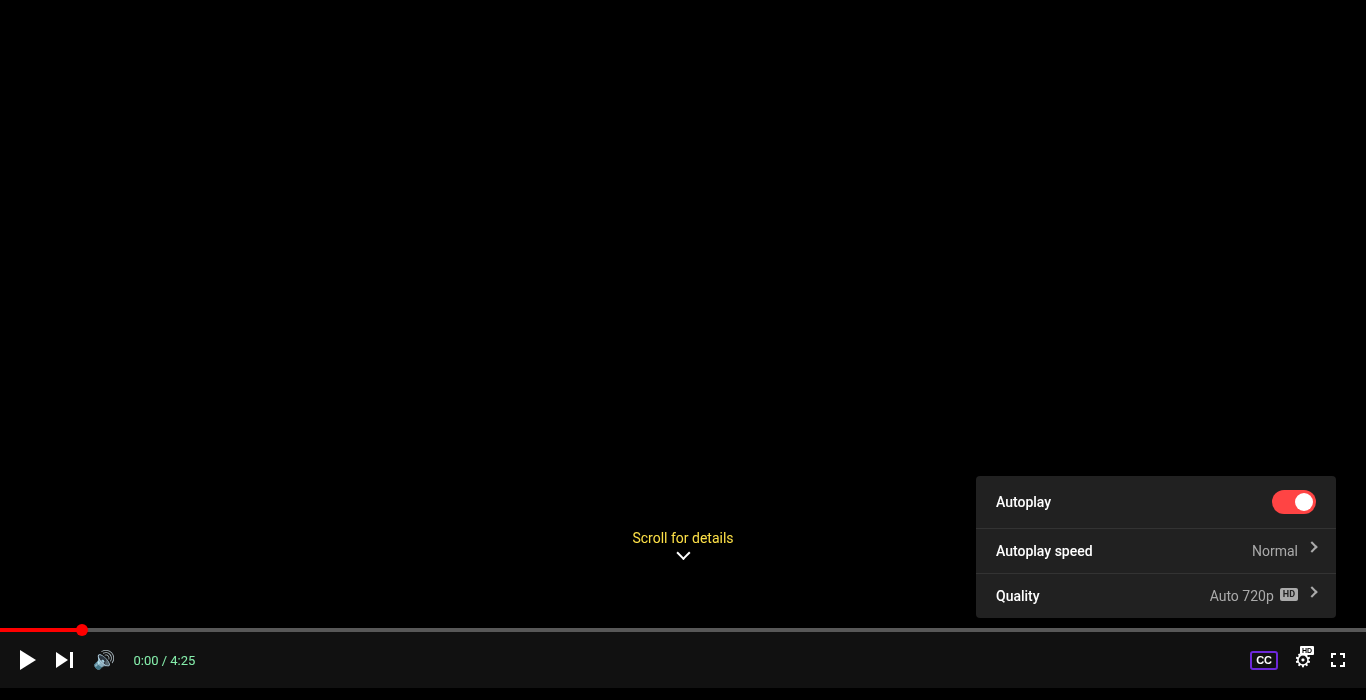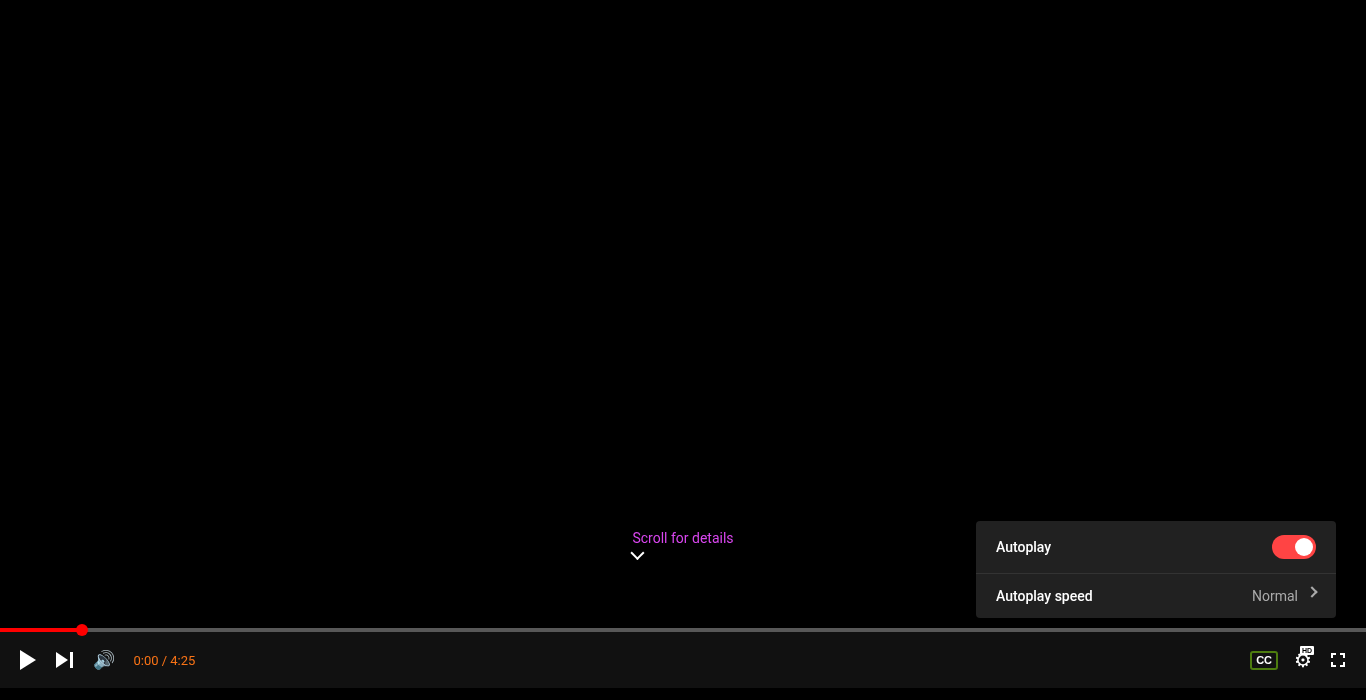--- a/index.html
+++ b/index.html
@@ -187,38 +187,39 @@
     }
 
     
     .volume-icon {
       font-size: 18px;
       color: #fff;
     }
 
     
     .time-display {
-      color: #f97316;
+      color: #86efac;
       font-size: 13px;
       white-space: nowrap;
       margin-left: 4px;
     }
 
     
     .spacer { flex: 1; }
 
     
     .scroll-details {
       position: absolute;
       bottom: 70px;
       left: 50%;
       transform: translateX(-50%);
       display: flex;
       flex-direction: column;
-      color: #d946ef;
+      align-items: center;
+      color: #fde047;
       font-size: 14px;
       gap: 2px;
     }
     .scroll-details .chevron-down {
       width: 10px;
       height: 10px;
       border-right: 2px solid #fff;
       border-bottom: 2px solid #fff;
       transform: rotate(45deg);
     }
@@ -247,20 +248,28 @@
 
     <div class="settings-row">
       <span class="settings-label">Autoplay speed</span>
       <div class="settings-value">
         <span>Normal</span>
         <span class="chevron-right"></span>
       </div>
     </div>
 
 
+    <div class="settings-row">
+      <span class="settings-label">Quality</span>
+      <div class="settings-value">
+        <span>Auto 720p</span>
+        <span class="hd-badge">HD</span>
+        <span class="chevron-right"></span>
+      </div>
+    </div>
 
   </div>
 
   <div class="scroll-details">
     <span>Scroll for details</span>
     <div class="chevron-down"></div>
   </div>
 
 </div>
 
@@ -288,21 +297,21 @@
       <span class="volume-icon">🔊</span>
     </button>
 
     <span class="time-display">0:00 / 4:25</span>
 
     <div class="spacer"></div>
 
     <div class="right-controls">
 
       <button class="ctrl-btn" title="Subtitles/CC">
-        <span style="border:2px solid #4d7c0f; padding:2px 4px; border-radius:3px; font-size:11px; font-weight:700; color:#fff; line-height:1;">CC</span>
+        <span style="border:2px solid #6d28d9; padding:2px 4px; border-radius:3px; font-size:11px; font-weight:700; color:#fff; line-height:1;">CC</span>
       </button>
 
       <button class="ctrl-btn" title="Settings" style="position:relative;">
         <span style="font-size:20px; color:#fff;">⚙</span>
         <span style="position:absolute; top:4px; right:4px; background:#fff; color:#000; font-size:7px; font-weight:700; padding:0 2px; border-radius:1px; line-height:1.3;">HD</span>
       </button>
 
       <button class="ctrl-btn" title="Fullscreen">
         <svg width="20" height="20" viewBox="0 0 20 20">
           <path d="M3 3h5v2H5v3H3V3zm9 0h5v5h-2V5h-3V3zm3 9h2v5h-5v-2h3v-3zM5 12H3v5h5v-2H5v-3z" fill="#fff"></path>

